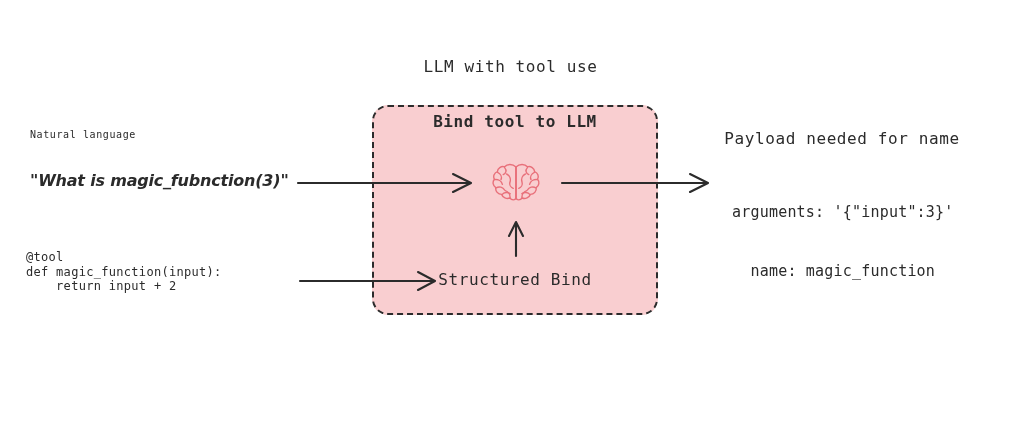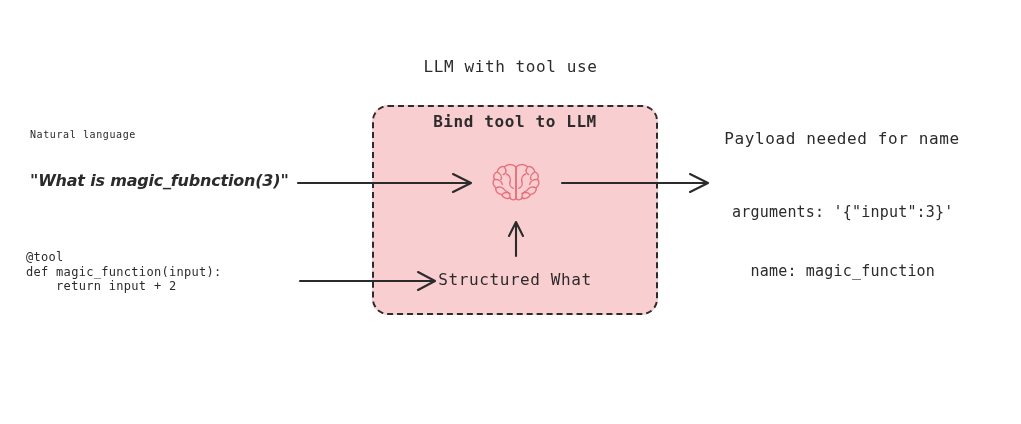--- a/index.html
+++ b/index.html
@@ -167,21 +167,21 @@
         <path d="M44.4 12.4 C41.4 13.8 39.8 16.8 41.0 19.6"></path>
         <path d="M47.4 19.6 C43.8 19.2 40.4 21.0 39.6 24.4"></path>
         <path d="M45.8 27.8 C43.0 26.2 39.0 27.0 37.4 30.0"></path>
         <path d="M40.0 34.6 C38.0 32.2 34.2 31.8 31.8 33.8"></path>
         <path d="M32.0 38.2 C31.6 34.8 33.6 31.6 36.8 30.6"></path>
         <path d="M35.4 14.0 C32.4 15.4 31.0 18.8 32.0 22.0 C32.8 24.6 31.4 27.4 28.8 28.4"></path>
       </g>
     </svg>
   </div>
 
-  <div class="txt mono" id="structured-tool-label">Structured What</div>
+  <div class="txt mono" id="structured-tool-label">Structured Bind</div>
 
   <div class="txt mono" id="natural-language-heading">Natural language</div>
 
   <div class="txt hand" id="user-query-text">"What is magic_fubnction(3)"</div>
 
   <div class="txt mono" id="tool-code-block">@tool
 def magic_function(input):
     return input + 2</div>
 
   <div class="txt mono" id="payload-heading">Payload needed for name</div>

